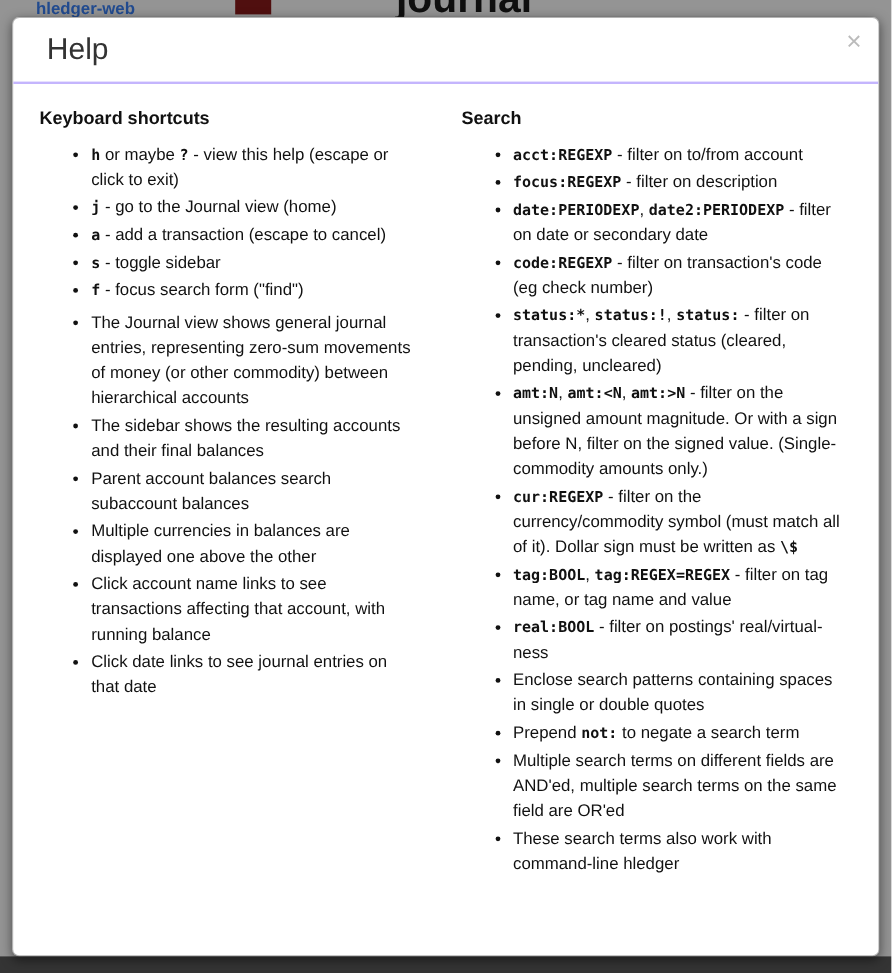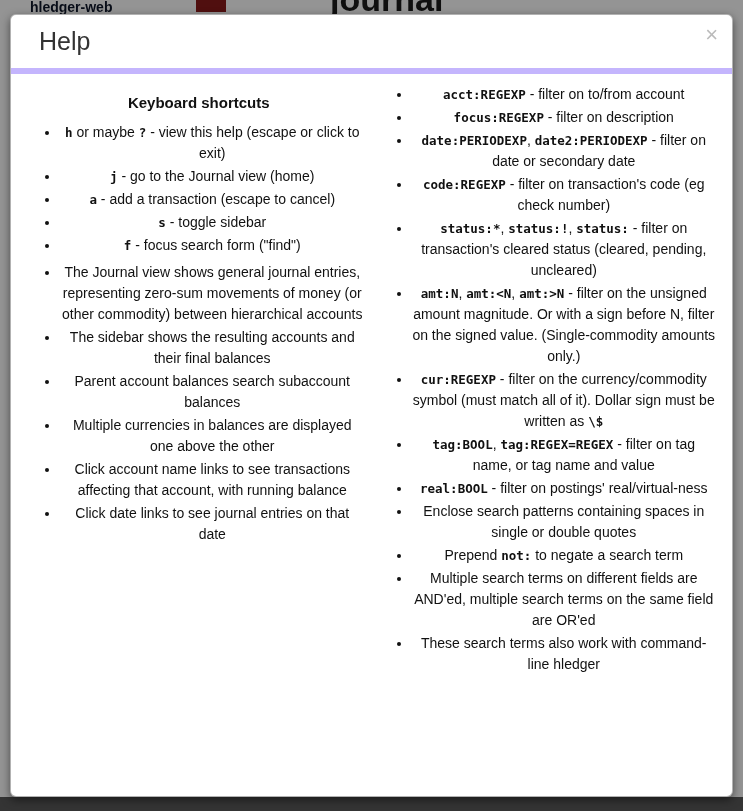--- a/index.html
+++ b/index.html
@@ -8,21 +8,21 @@
     font-family: "Liberation Sans", sans-serif;
     background: #ffffff;
     position: relative;
     overflow: hidden;
   }
 
   
   .page-behind { position: absolute; inset: 0; background: #ffffff; overflow: hidden; }
   .brand {
     position: absolute; top: -1px; left: 30px;
-    font-size: 14px; font-weight: bold; color: #0f172a; text-decoration: none;
+    font-size: 14px; font-weight: bold; color: #3b82f6; text-decoration: none;
   }
   .red-accent {
     position: absolute; top: 0; left: 196px; width: 30px; height: 12px;
     background: #8b1a1a;
   }
   .page-heading-clipped {
     position: absolute; top: -20px; left: 330px;
     font-size: 34px; font-weight: bold; color: #1a1a1a; white-space: nowrap;
   }
   .page-bottom-strip {
@@ -44,53 +44,52 @@
     background: #ffffff;
     border: 1px solid rgba(0,0,0,0.3);
     border-radius: 6px;
     box-shadow: 0 3px 9px rgba(0,0,0,0.5);
     overflow: hidden;
     display: flex; flex-direction: column;
   }
   .modal-header {
     position: relative;
     padding: 13px 15px 12px 28px;
-    border-bottom: 6px solid #c4b5fd;
+    border-bottom: 2px solid #c4b5fd;
     flex: 0 0 auto;
   }
   .modal-title { font-size: 25px; font-weight: 400; color: #333333; line-height: 1.1; }
   .close-button {
     position: absolute; right: 14px; top: 9px;
     background: none; border: none;
     font-size: 22px; line-height: 1; color: #bbbbbb;
     font-family: "Liberation Sans", sans-serif;
     cursor: pointer;
   }
   .modal-body {
     flex: 1 1 auto;
     display: flex;
     padding: 10px 16px 16px 22px;
     gap: 20px;
     overflow: hidden;
-    text-align: center;
   }
   .help-col { flex: 1 1 0; min-width: 0; }
   .help-col h3 {
     font-size: 15px; font-weight: 700; color: #111111;
     margin: 10px 0 11px;
   }
   .help-col h3 + ul + h3 { margin-top: 26px; }
   .help-col ul {
     list-style: disc;
     margin: 0 0 6px;
     padding-left: 27px;
   }
   .help-col li {
     font-size: 14px; line-height: 21px; color: #111111;
-    margin: 0 0 2px;
+    margin: 0 16px 2px;
   }
   .help-col code {
     font-family: "DejaVu Sans Mono", "Liberation Mono", monospace;
     font-weight: 700;
     font-size: 12.5px;
     color: #111111;
   }
 </style>
 </head>
 <body>
@@ -124,20 +123,21 @@
       <ul>
           <li>The Journal view shows general journal entries, representing zero-sum movements of money (or other commodity) between hierarchical accounts</li>
           <li>The sidebar shows the resulting accounts and their final balances</li>
           <li>Parent account balances search subaccount balances</li>
           <li>Multiple currencies in balances are displayed one above the other</li>
           <li>Click account name links to see transactions affecting that account, with running balance</li>
           <li>Click date links to see journal entries on that date</li>
         </ul>
     </div>
     <div class="help-col">
+      <h3>Search</h3>
       <ul>
           <li><code>acct:REGEXP</code> - filter on to/from account</li>
           <li><code>focus:REGEXP</code> - filter on description</li>
           <li><code>date:PERIODEXP</code>, <code>date2:PERIODEXP</code> - filter on date or secondary date</li>
           <li><code>code:REGEXP</code> - filter on transaction's code (eg check number)</li>
           <li><code>status:*</code>, <code>status:!</code>, <code>status:</code> - filter on transaction's cleared status (cleared, pending, uncleared)</li>
           <li><code>amt:N</code>, <code>amt:&lt;N</code>, <code>amt:&gt;N</code> - filter on the unsigned amount magnitude. Or with a sign before N, filter on the signed value. (Single-commodity amounts only.)</li>
           <li><code>cur:REGEXP</code> - filter on the currency/commodity symbol (must match all of it). Dollar sign must be written as <code>\$</code></li>
           <li><code>tag:BOOL</code>, <code>tag:REGEX=REGEX</code> - filter on tag name, or tag name and value</li>
           <li><code>real:BOOL</code> - filter on postings' real/virtual-ness</li>

